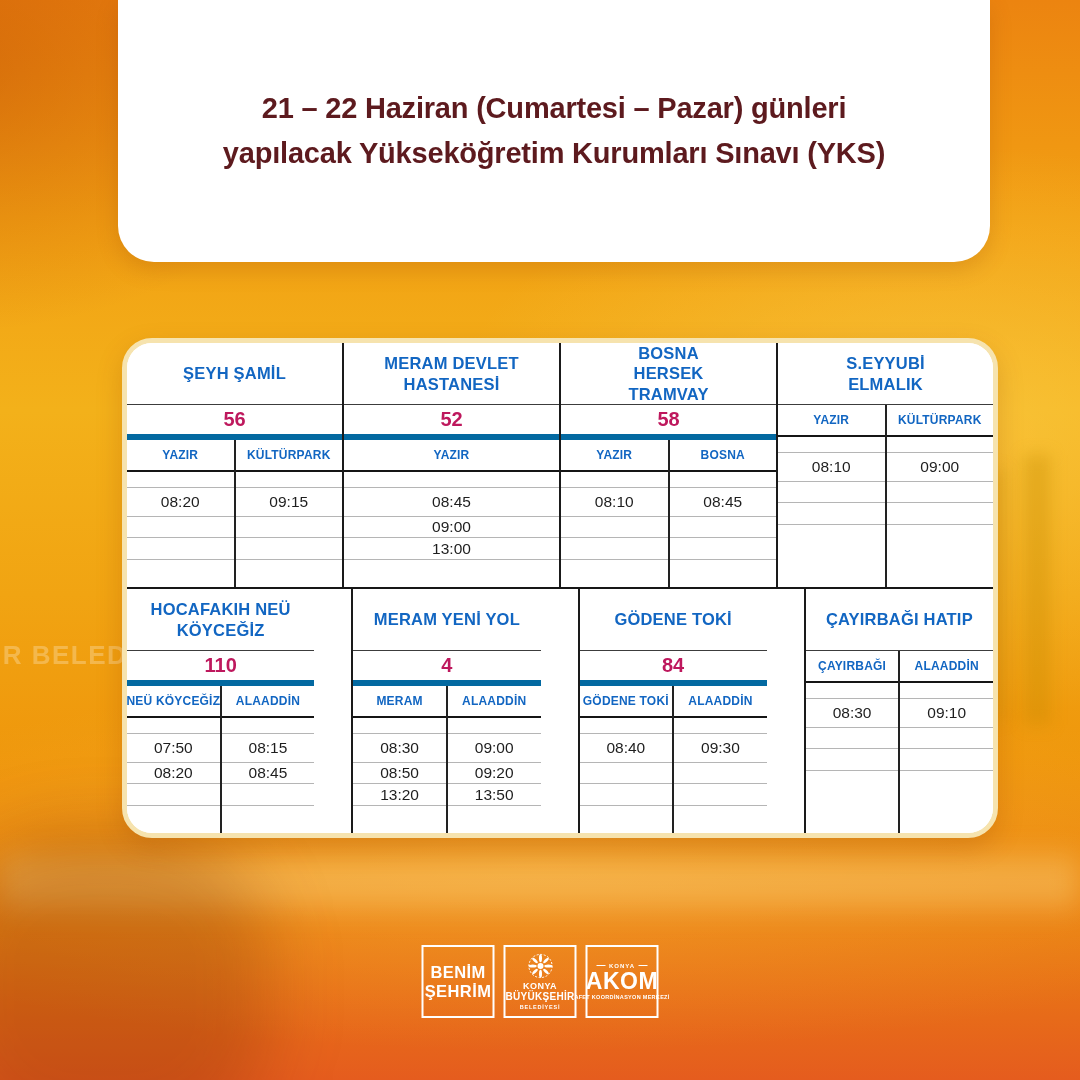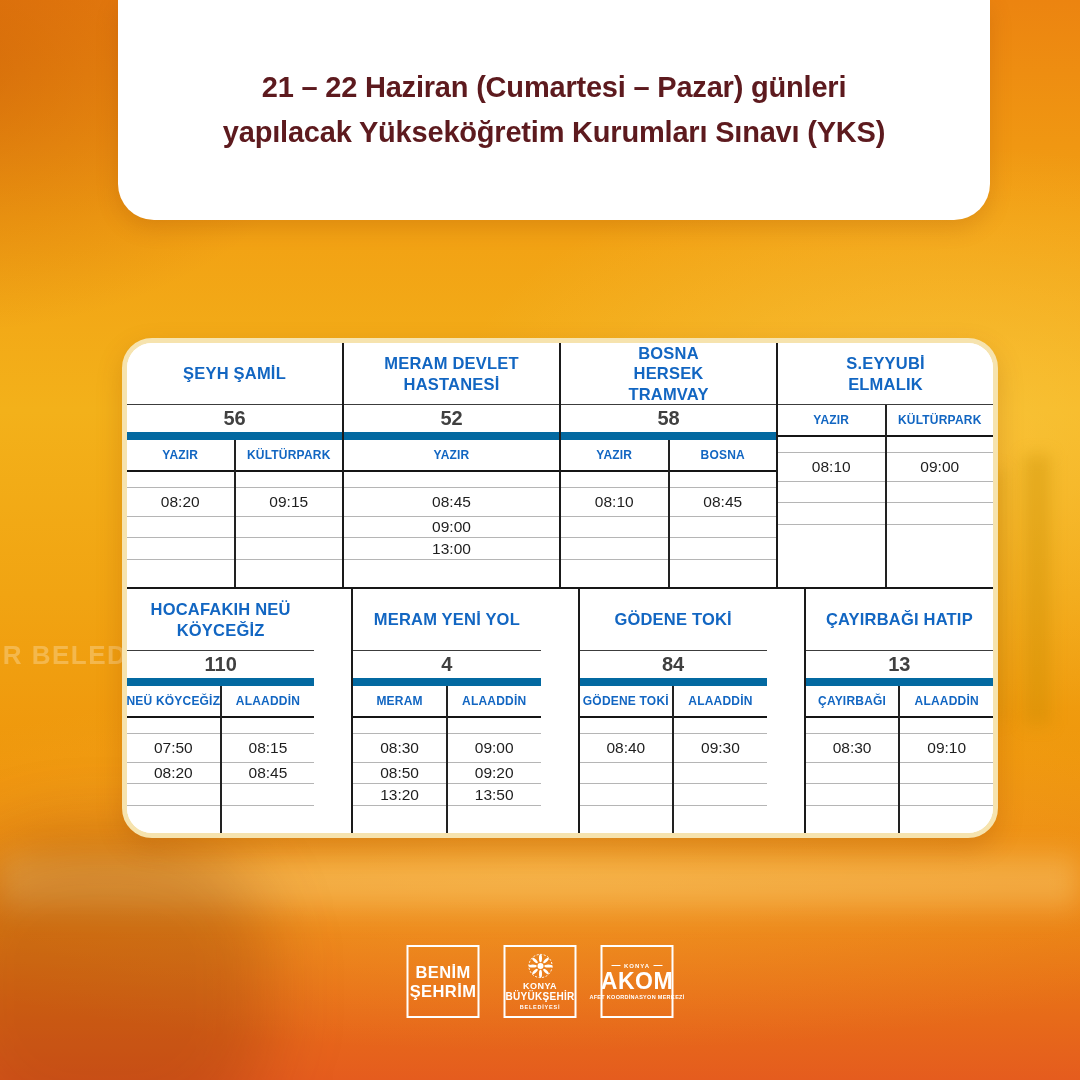--- a/index.html
+++ b/index.html
@@ -24,21 +24,21 @@
   .bg-tree2 { position:absolute; left:985px; top:470px; width:20px; height:250px;
     background:rgba(206,150,10,0.30); filter:blur(8px); z-index:0; }
   .watermark {
     position:absolute; left:-6px; top:640px; z-index:1;
     font-size:26px; font-weight:800; letter-spacing:1.5px;
     color:rgba(255,255,255,0.26); filter:blur(0.6px); white-space:nowrap;
   }
 
   
   .top-card {
-    position:absolute; left:118px; top:0; width:872px; height:220px; z-index:2;
+    position:absolute; left:118px; top:0; width:872px; height:262px; z-index:2;
     background:#ffffff; border-radius:0 0 36px 36px;
     box-shadow:0 8px 22px rgba(140,55,0,0.20);
     display:flex; flex-direction:column; align-items:center; justify-content:center;
   }
   .headline-line {
     color:#5d1a1e; font-weight:800; font-size:29px; line-height:45px;
     text-align:center; letter-spacing:-0.2px; white-space:nowrap;
   }
 
   
@@ -54,23 +54,23 @@
   .section { flex:1; display:flex; flex-direction:column; min-width:0; }
   .half .section + .section { border-left:2px solid #1a1a1a; }
 
   .sec-title {
     height:62px; border-bottom:1px solid #3c3c3c;
     display:flex; align-items:center; justify-content:center;
     color:#1266c2; font-weight:bold; font-size:16.5px; line-height:1.25;
     text-align:center; white-space:pre-line; letter-spacing:0.2px;
   }
   .sec-route {
-    height:35px; border-bottom:8px solid #0369a1;
+    height:35px; border-bottom:6px solid #0369a1;
     display:flex; align-items:center; justify-content:center;
-    color:#404040; font-weight:bold; font-size:20px;
+    color:#be185d; font-weight:bold; font-size:20px;
   }
   .cols { flex:1; display:flex; }
   .subcol { flex:1; display:flex; flex-direction:column; min-width:0; }
   .subcol + .subcol { border-left:2px solid #222222; }
   .subhead {
     height:32px; border-bottom:2px solid #151515;
     display:flex; align-items:center; justify-content:center;
     color:#1266c2; font-weight:bold; font-size:12px; letter-spacing:0.2px;
     white-space:nowrap; overflow:hidden;
   }
@@ -78,21 +78,21 @@
        color:#1e1e1e; font-size:15.5px; }
   .r.e0 { height:16px; }
   .r.t1 { height:29px; }
   .r.t2 { height:21px; }
   .r.t3 { height:22px; }
   .r.last { flex:1; border-bottom:none; }
 
   
   .logos {
     position:absolute; top:945px; left:50%; transform:translateX(-50%);
-    display:flex; gap:24px; z-index:2;justify-content:flex-end;
+    display:flex; gap:9px; z-index:2;justify-content:flex-end;
   }
   .logo {
     width:73px; height:73px; border:2.5px solid #ffffff; color:#ffffff;
     display:flex; flex-direction:column; align-items:center; justify-content:center;
   }
   .logo-benim div { font-size:16.5px; font-weight:800; line-height:1.15; letter-spacing:0.4px; text-align:center; }
   .logo-bld .emblem { margin-bottom:2px; }
   .logo-bld .l1 { font-size:9px;  font-weight:800; line-height:1.15; letter-spacing:0.5px; }
   .logo-bld .l2 { font-size:10px;  font-weight:800; line-height:1.15; letter-spacing:0.3px; }
   .logo-bld .l3 { font-size:5.5px; font-weight:700; letter-spacing:0.8px; margin-top:1px; }
@@ -277,21 +277,20 @@
             <div class="r t1">09:30</div>
             <div class="r t2"></div>
             <div class="r t3"></div>
             <div class="r last"></div>
           </div>
         </div>
       </div>
 
       <div class="section">
         <div class="sec-title">ÇAYIRBAĞI HATIP</div>
-        <div class="sec-route">13</div>
         <div class="cols">
           <div class="subcol">
             <div class="subhead">ÇAYIRBAĞI</div>
             <div class="r e0"></div>
             <div class="r t1">08:30</div>
             <div class="r t2"></div>
             <div class="r t3"></div>
             <div class="r last"></div>
           </div>
           <div class="subcol">

